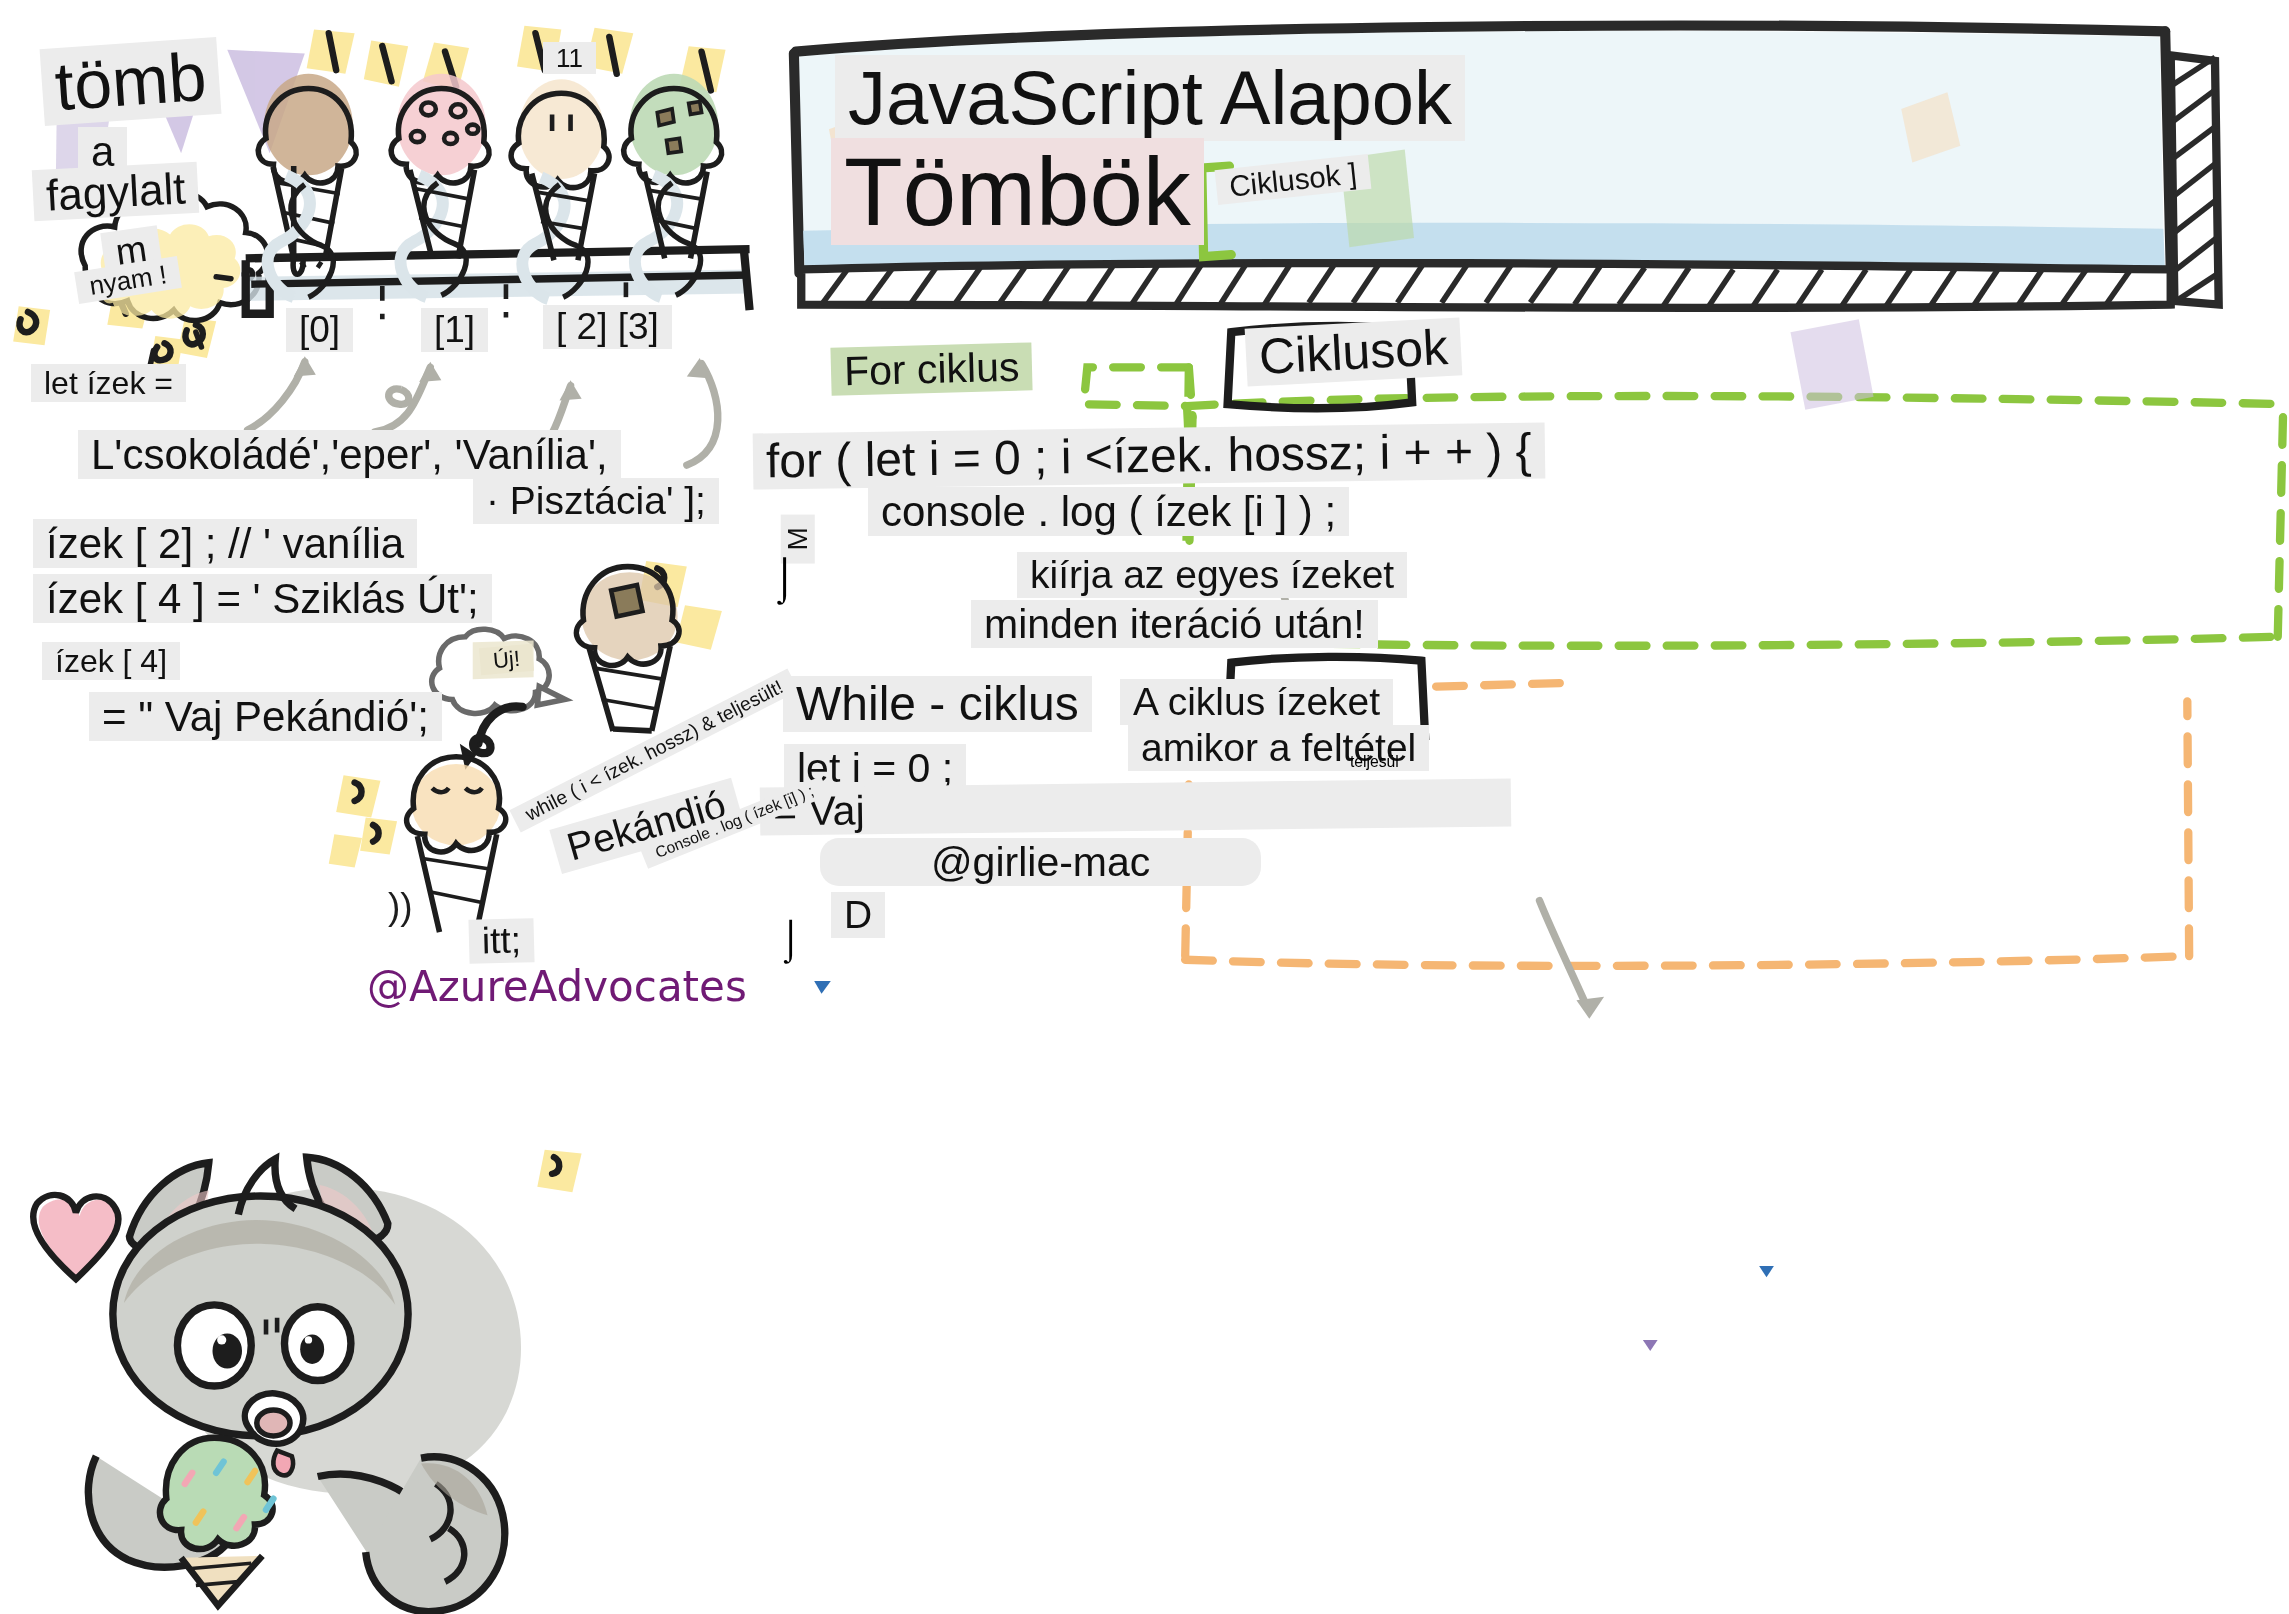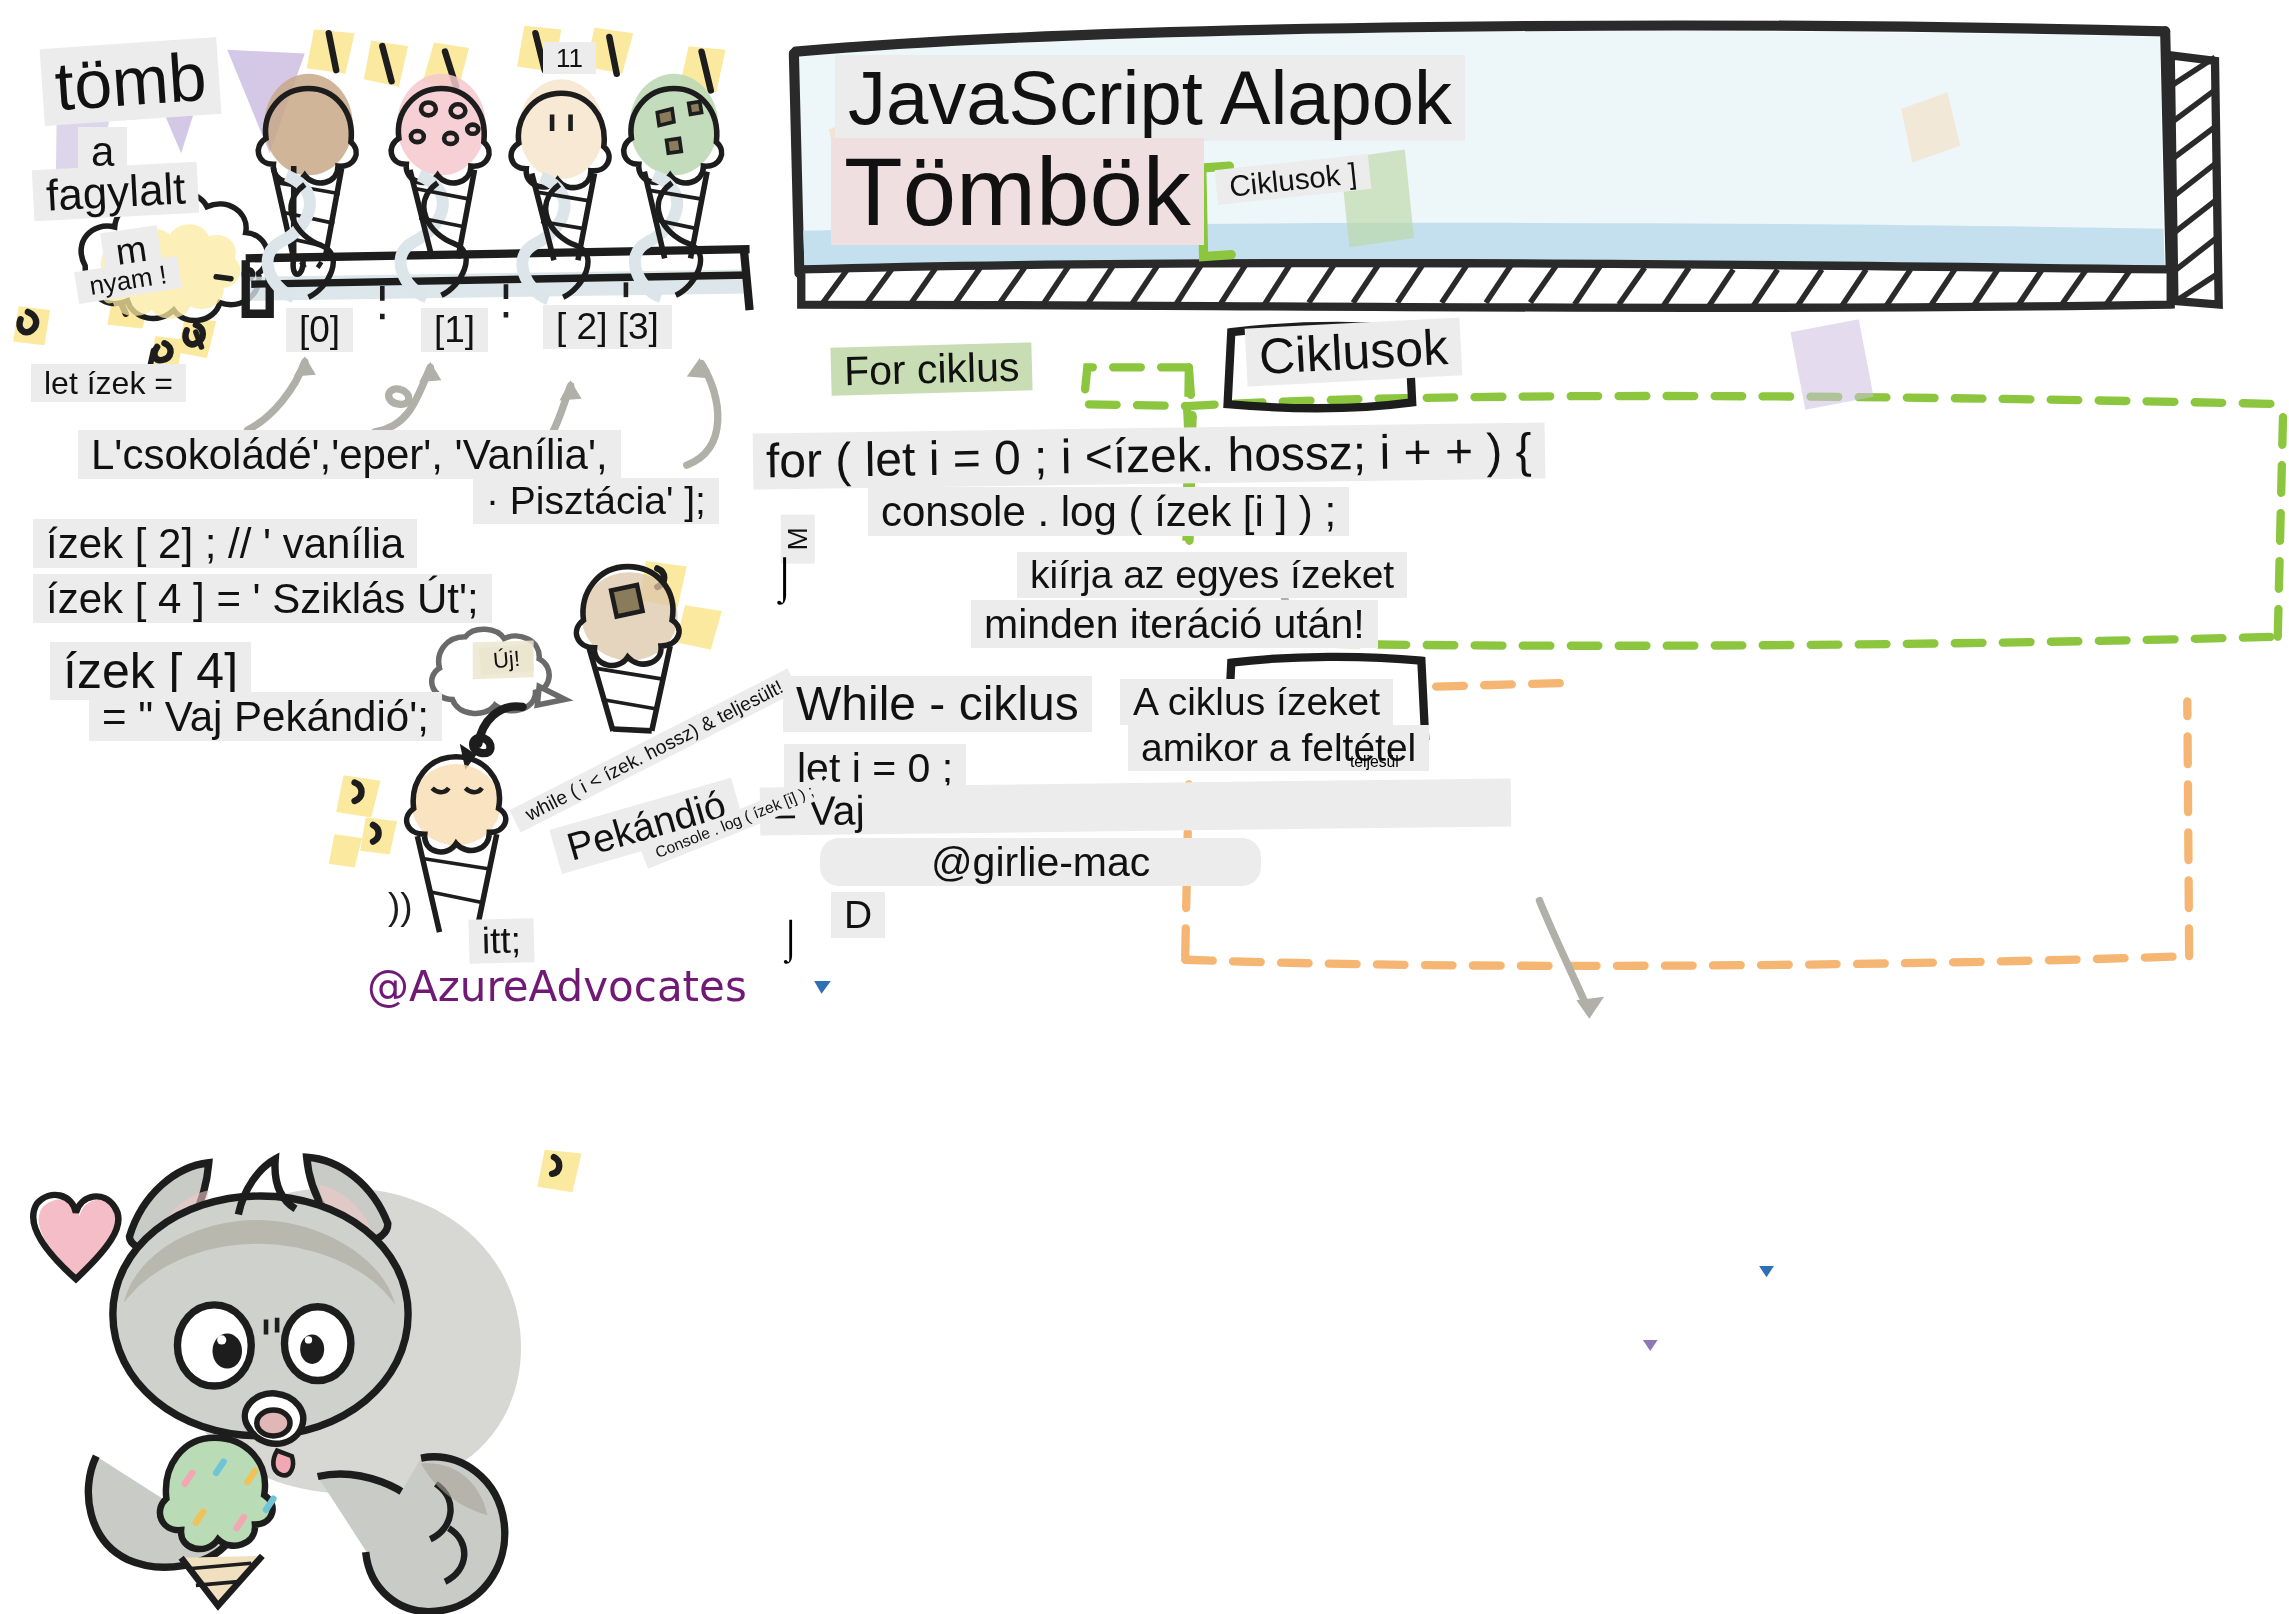--- a/index.html
+++ b/index.html
@@ -33,21 +33,21 @@
 
   #idx0{left:286px;top:308px;font-size:37px;z-index:6;}
   #idx1{left:421px;top:308px;font-size:37px;z-index:6;}
   #idx23{left:543px;top:305px;font-size:37px;z-index:6;}
 
   #let{left:31px;top:364px;font-size:32px;z-index:6;}
   #arr1{left:78px;top:430px;font-size:42px;z-index:6;}
   #arr2{left:473px;top:478px;font-size:39px;z-index:6;}
   #ln3{left:33px;top:519px;font-size:42px;z-index:6;}
   #ln4{left:33px;top:574px;font-size:42px;z-index:6;}
-  #ln5{left:50px;top:642px;font-size:50px;z-index:6;}
+  #ln5{left:42px;top:642px;font-size:32px;z-index:6;}
   #ln6{left:89px;top:692px;font-size:42px;z-index:6;}
 
   #uj{left:480px;top:646px;font-size:22px;transform:rotate(-5deg);z-index:9;}
   #whilerot{left:498px;top:738px;font-size:19.4px;transform:rotate(-27deg);z-index:7;}
   #pekandio{left:552px;top:803px;font-size:39px;transform:rotate(-16deg);z-index:7;}
   #consolerot{left:637px;top:812px;font-size:15.7px;transform:rotate(-22deg);z-index:7;}
   #itt{left:469px;top:919px;font-size:37px;transform:rotate(-1.5deg);z-index:7;}
   #parens{left:388px;top:886px;font-size:37px;color:#1d1d1d;z-index:7;}
   #azure{left:367px;top:962px;font-size:42px;color:#701a75;font-family:"DejaVu Sans", sans-serif;z-index:8;}
   #jstitle{left:835px;top:54px;font-size:76px;z-index:6;}

